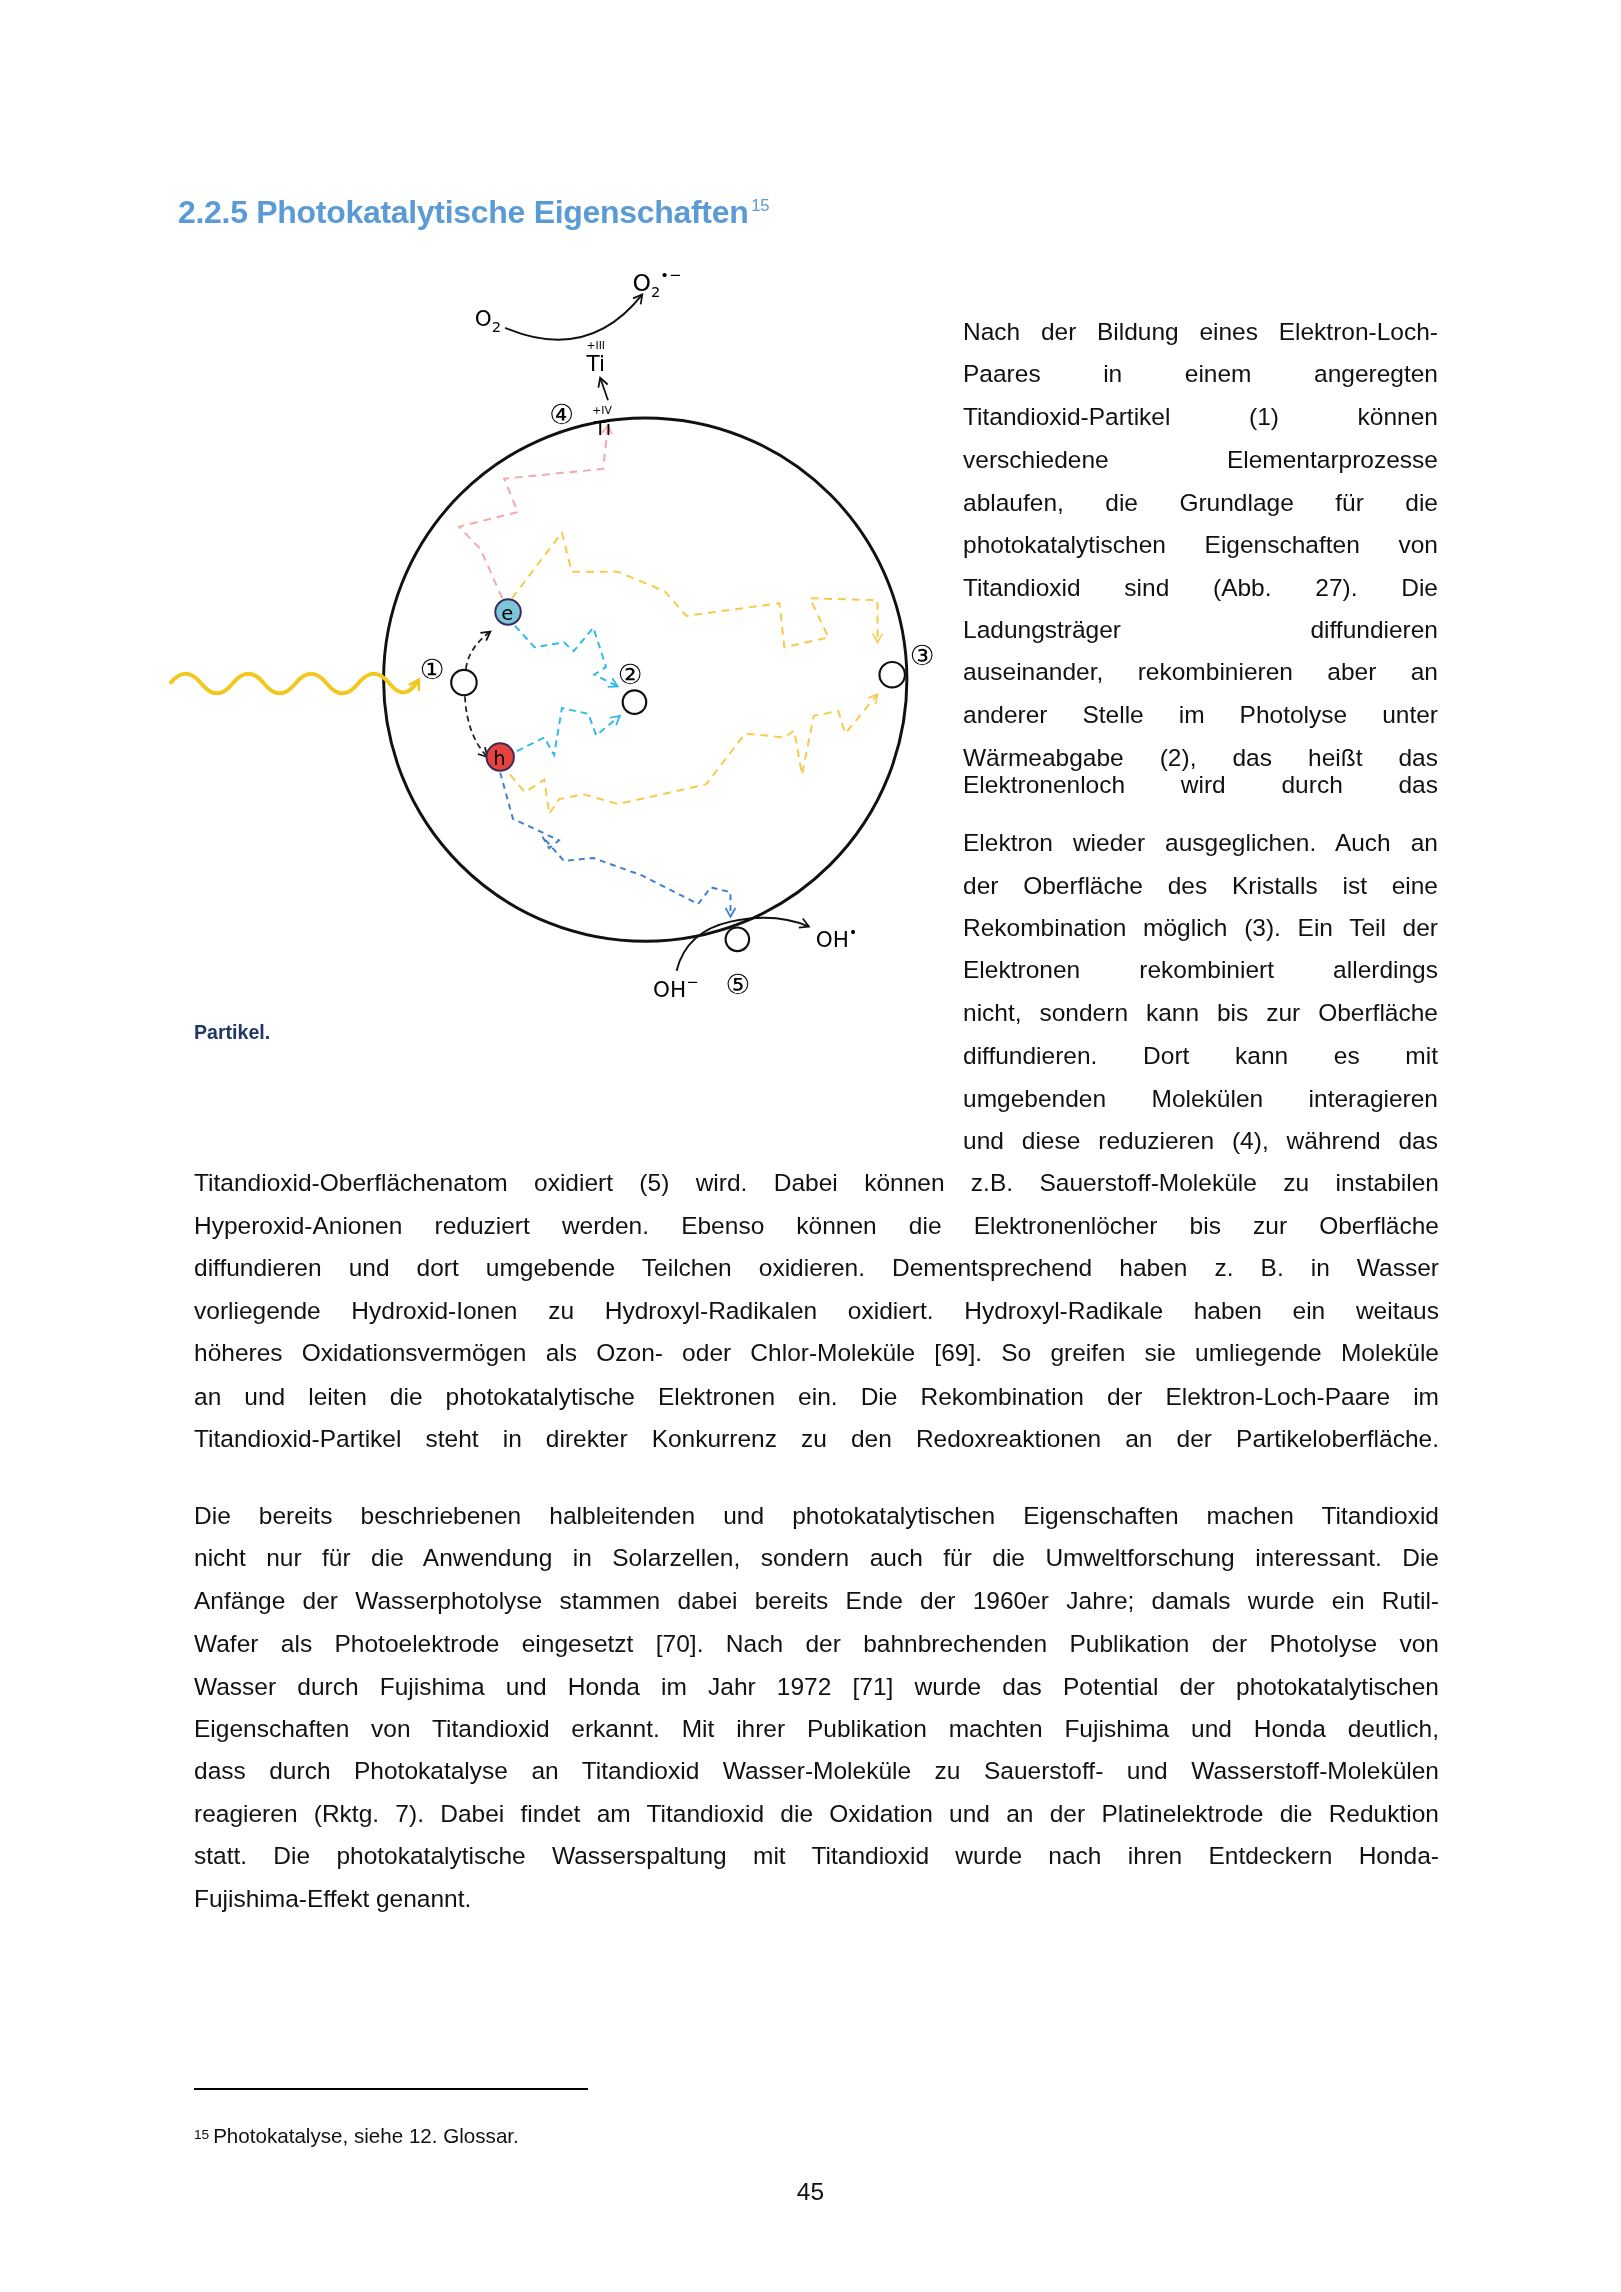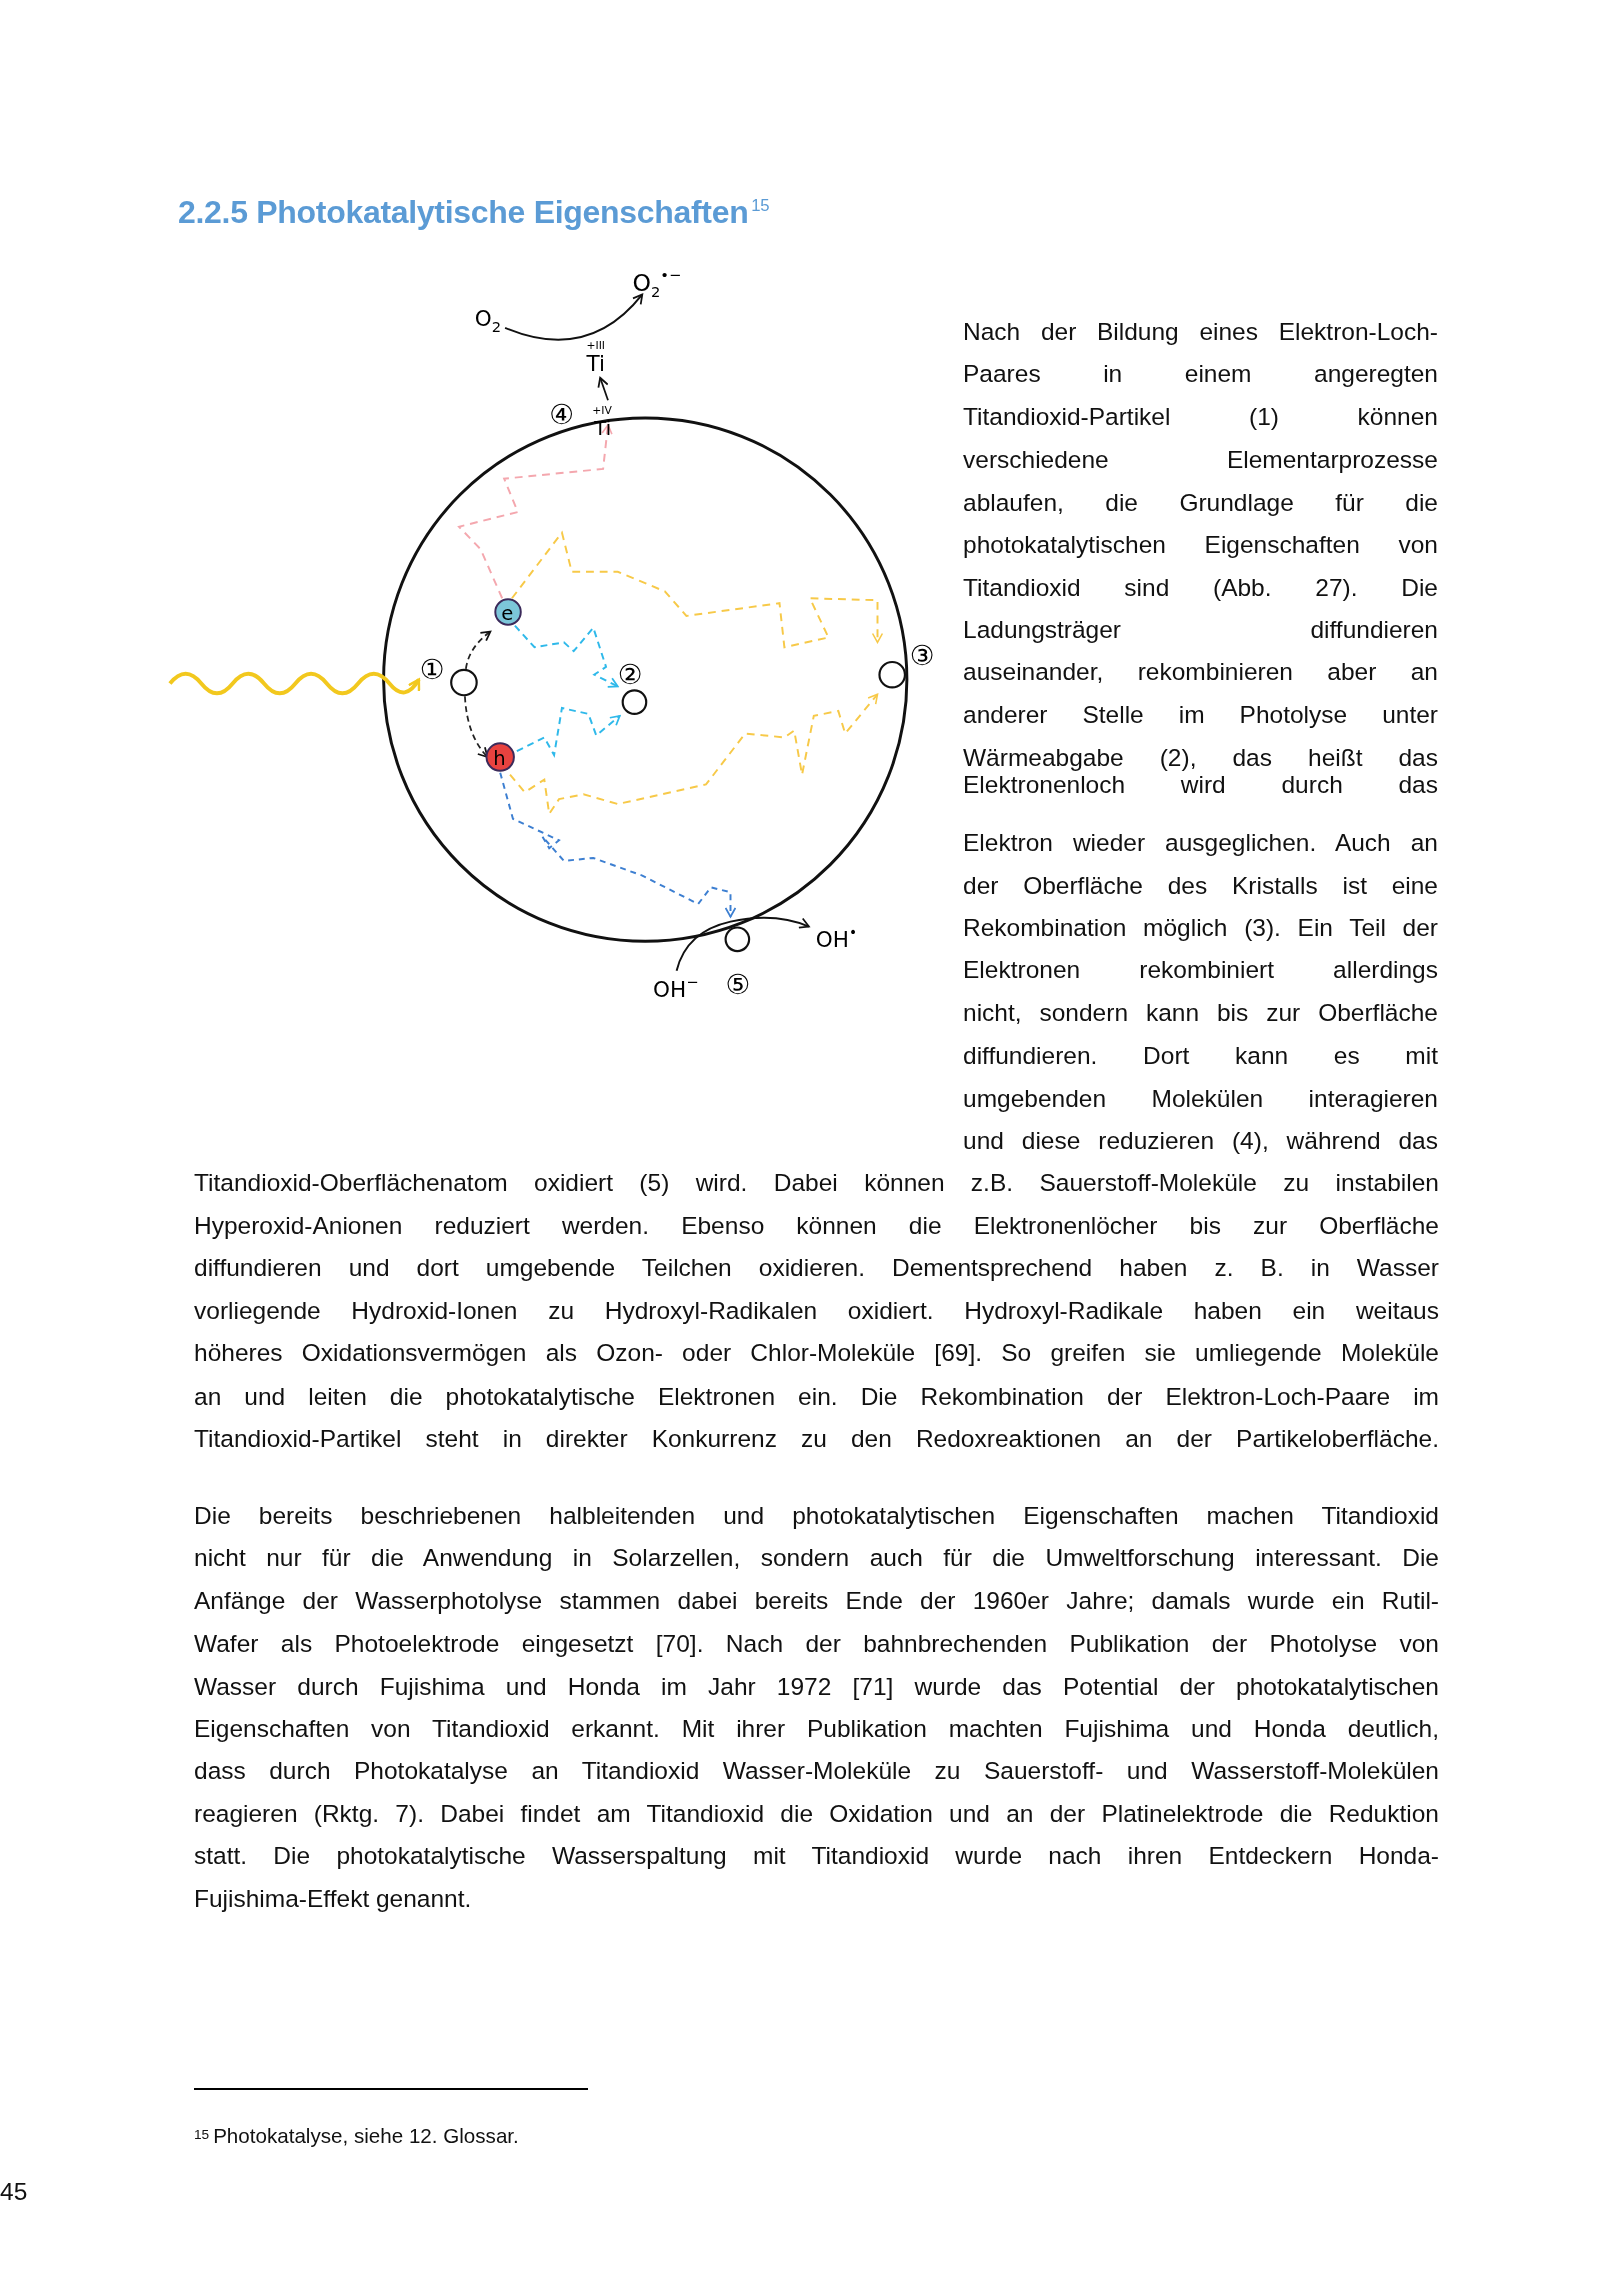--- a/index.html
+++ b/index.html
@@ -13,21 +13,21 @@
              color:#1f3864; line-height:30px; text-align:justify; }
   .caption .ln { display:block; text-align:justify; text-align-last:justify; }
   .caption .ln.last { text-align-last:left; }
   .line { position:absolute; font-size:24.5px; line-height:43px; white-space:nowrap;margin-top:22px; }
   .j { text-align:justify; text-align-last:justify; }
   .rcol { left:963px; width:475px; }
   .full { left:194px; width:1245px; }
   .footrule { position:absolute; left:194px; top:2088px; width:394px; height:2px; background:#000; }
   .footnote { position:absolute; left:194px; top:2117px; font-size:20.6px; line-height:37px; }
   .footnote sup { font-size:13.7px; vertical-align:top; position:relative; top:-1px; margin-right:3.9px; }
-  .pagenum { position:absolute; left:0; width:1621px; top:2178px; text-align:left; font-size:24.5px; }
+  .pagenum { position:absolute; left:0; width:1621px; top:2178px; text-align:center; font-size:24.5px; }
   svg text { font-family:"DejaVu Sans", sans-serif; }
 </style>
 </head>
 <body>
 
 <div class="heading">
   <span>2.2.5</span>
   <span>Photokatalytische Eigenschaften</span><sup>15</sup>
 </div>
 
@@ -98,20 +98,21 @@
   <text x="645" y="296" font-size="24"><tspan>O</tspan><tspan dy="7" font-size="15">2</tspan><tspan dy="-18" font-size="15">•−</tspan></text>
 
   <circle cx="752" cy="958" r="12" fill="#fff" stroke="#111" stroke-width="2.2"></circle>
   <path d="M690,990 Q700,950 745,940 Q790,930 825,945" fill="none" stroke="#111" stroke-width="2" marker-end="url(#arrBlack)"></path>
   <text x="832" y="966" font-size="22"><tspan>OH</tspan><tspan dy="-10" font-size="14">•</tspan></text>
   <text x="666" y="1017" font-size="22"><tspan>OH</tspan><tspan dy="-10" font-size="15">−</tspan></text>
   <text x="740" y="1014" font-size="28">⑤</text>
 </svg>
 
 <div class="caption">
+  <span class="ln last">Partikel.</span>
 </div>
 
 <div>
   <div class="line rcol j" style="top:288px">Nach der Bildung eines Elektron-Loch-</div>
   <div class="line rcol j" style="top:330px">Paares in einem angeregten</div>
   <div class="line rcol j" style="top:373px">Titandioxid-Partikel (1) können</div>
   <div class="line rcol j" style="top:416px">verschiedene Elementarprozesse</div>
   <div class="line rcol j" style="top:459px">ablaufen, die Grundlage für die</div>
   <div class="line rcol j" style="top:501px">photokatalytischen Eigenschaften von</div>
   <div class="line rcol j" style="top:544px">Titandioxid sind (Abb. 27). Die</div>

